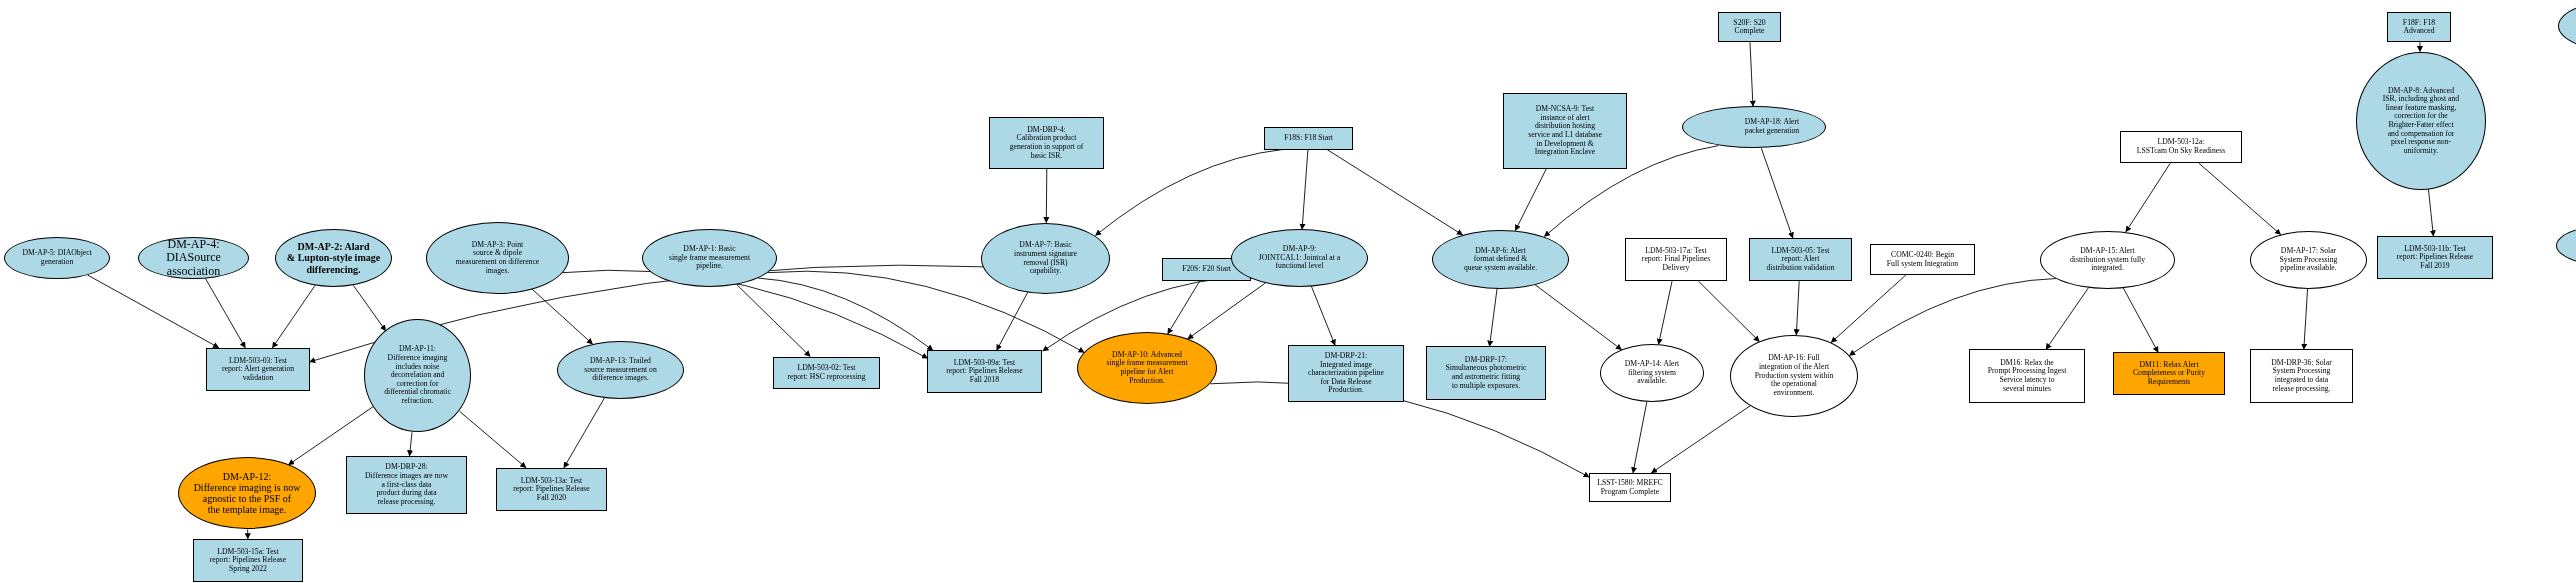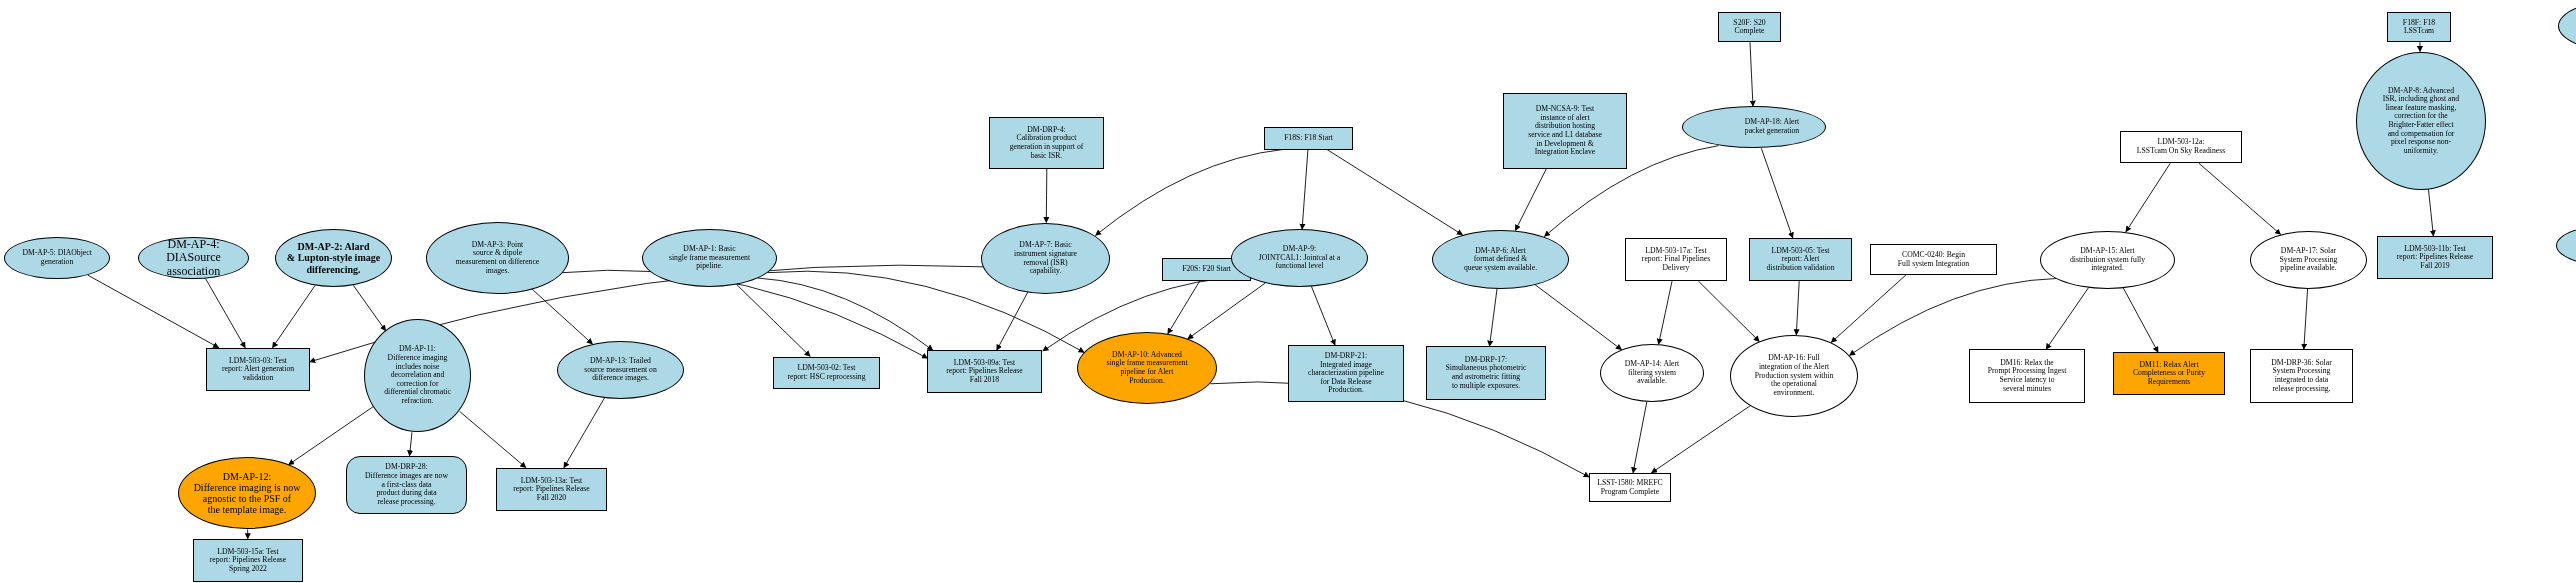--- a/index.html
+++ b/index.html
@@ -150,41 +150,41 @@
       <div class="node shape-box fill-white" style="left: 1625px; top: 238px; width: 102px; height: 43px;">
         <span class="lbl" style="font-size: 7.7px;">LDM-503-17a: Test
 report: Final Pipelines
 Delivery</span>
       </div>
       <div class="node shape-box fill-cyan" style="left: 1749px; top: 238px; width: 103px; height: 43px;">
         <span class="lbl" style="font-size: 7.7px;">LDM-503-05: Test
 report: Alert
 distribution validation</span>
       </div>
-      <div class="node shape-box fill-white" style="left: 1870px; top: 244px; width: 127px; height: 31px;">
+      <div class="node shape-box fill-white" style="left: 1870px; top: 244px; width: 105px; height: 31px;">
         <span class="lbl" style="font-size: 7.7px;">COMC-0240: Begin
 Full system Integration</span>
       </div>
       <div class="node shape-box fill-white" style="left: 2120px; top: 131px; width: 122px; height: 32px;">
         <span class="lbl" style="font-size: 7.7px;">LDM-503-12a:
 LSSTcam On Sky Readiness</span>
       </div>
       <div class="node shape-ellipse fill-white" style="left: 2040px; top: 231px; width: 135px; height: 58px; align-items: center;">
         <span class="lbl" style="font-size: 7.7px;">DM-AP-15: Alert
 distribution system fully
 integrated.</span>
       </div>
       <div class="node shape-ellipse fill-white" style="left: 2250px; top: 231px; width: 117px; height: 58px;">
         <span class="lbl" style="font-size: 7.7px;">DM-AP-17: Solar
 System Processing
 pipeline available.</span>
       </div>
       <div class="node shape-box fill-cyan" style="left: 2387px; top: 12.4px; width: 64px; height: 30px;">
         <span class="lbl" style="font-size: 7.7px;">F18F: F18
-LSSTcam</span>
+Advanced</span>
       </div>
       <div class="node shape-ellipse fill-cyan" style="left: 2356px; top: 52px; width: 130px; height: 138px;">
         <span class="lbl" style="font-size: 7.7px;">DM-AP-8: Advanced
 ISR, including ghost and
 linear feature masking,
 correction for the
 Brighter-Fatter effect
 and compensation for
 pixel response non-
 uniformity.</span>
@@ -278,21 +278,21 @@
 System Processing
 integrated to data
 release processing.</span>
       </div>
       <div class="node shape-ellipse fill-orange" style="left: 178px; top: 457px; width: 138px; height: 72px;">
         <span class="lbl" style="font-size: 10px;">DM-AP-12:
 Difference imaging is now
 agnostic to the PSF of
 the template image.</span>
       </div>
-      <div class="node shape-box fill-cyan" style="left: 346px; top: 456px; width: 121px; height: 58px; border-radius: 14px;">
+      <div class="node shape-box fill-cyan" style="left: 346px; top: 456px; width: 121px; height: 58px;">
         <span class="lbl" style="font-size: 7.7px;">DM-DRP-28:
 Difference images are now
 a first-class data
 product during data
 release processing.</span>
       </div>
       <div class="node shape-box fill-cyan" style="left: 496px; top: 468px; width: 111px; height: 43px;">
         <span class="lbl" style="font-size: 7.7px;">LDM-503-13a: Test
 report: Pipelines Release
 Fall 2020</span>

